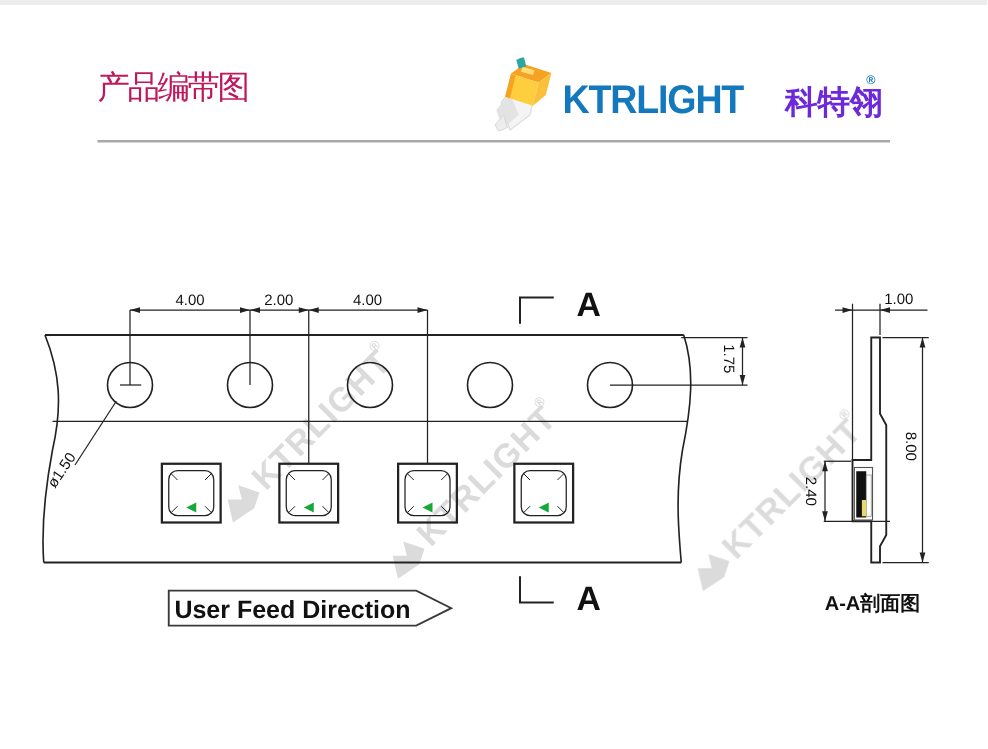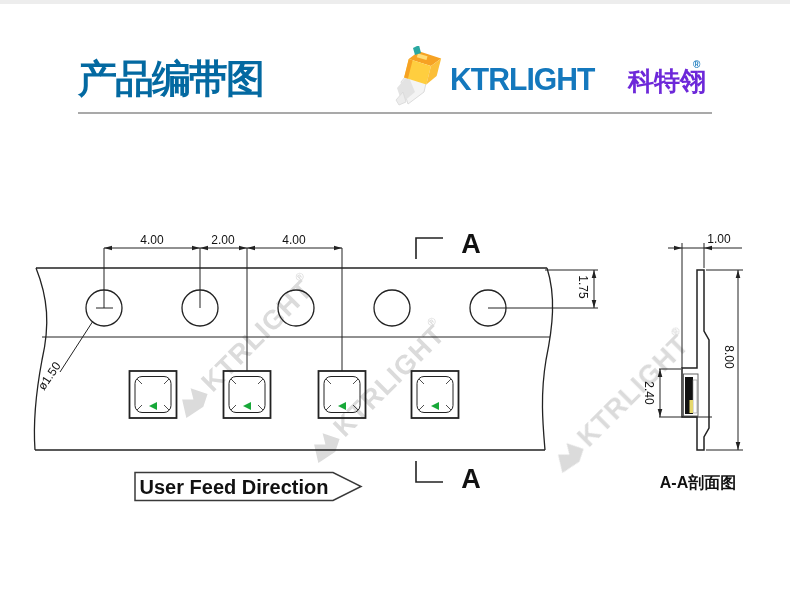--- a/index.html
+++ b/index.html
@@ -2,22 +2,22 @@
 <html><head>
 <meta charset="utf-8">
 <style>
   html,body{margin:0;padding:0;}
   body{
     width:790px;height:599px;position:relative;overflow:hidden;
     background:#ffffff;font-family:"Liberation Sans",sans-serif;
   }
   .topstrip{position:absolute;left:0;top:0;width:790px;height:4px;background:#ededed;}
   .page-title{
-    position:absolute;left:78px;top:52px;font-size:39px;font-weight:bold;
-    color:#0369a1;letter-spacing:-2px;white-space:nowrap;
+    position:absolute;left:78px;top:52px;font-size:26px;font-weight:normal;
+    color:#be185d;letter-spacing:-2px;white-space:nowrap;
   }
   .header-rule{position:absolute;left:78px;top:112px;width:634px;height:2px;background:#a9a9a9;}
   .logo{position:absolute;left:393px;top:46px;width:310px;height:62px;}
   .logo-icon{position:absolute;left:0;top:0;}
   .logo-text{
     position:absolute;left:57px;top:17px;font-size:32px;font-weight:bold;
     color:#1478bd;letter-spacing:-1px;white-space:nowrap;line-height:1;
     transform:scaleX(0.94);transform-origin:left top;
   }
   .logo-text-cn{

